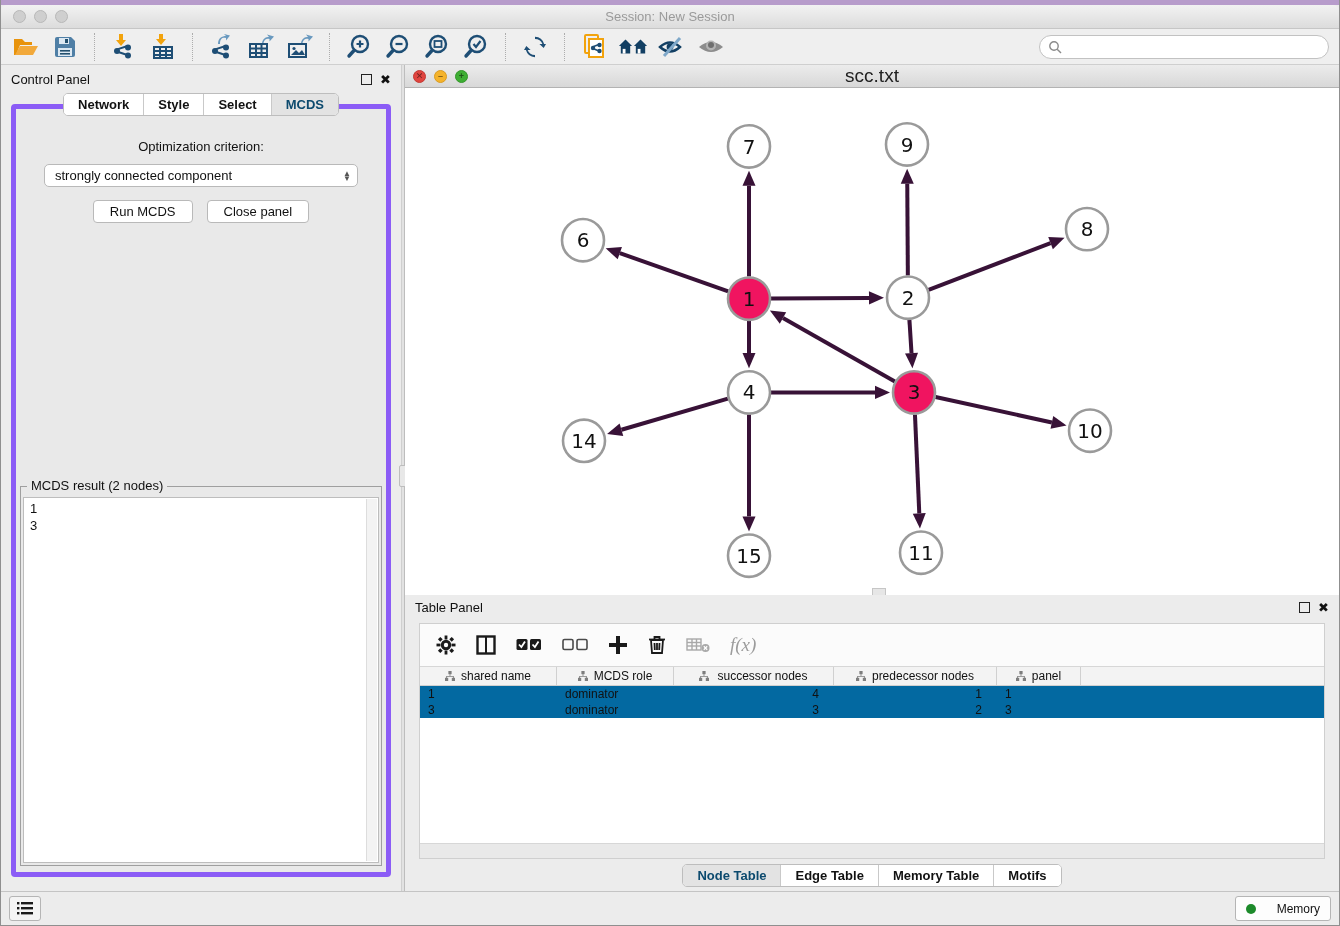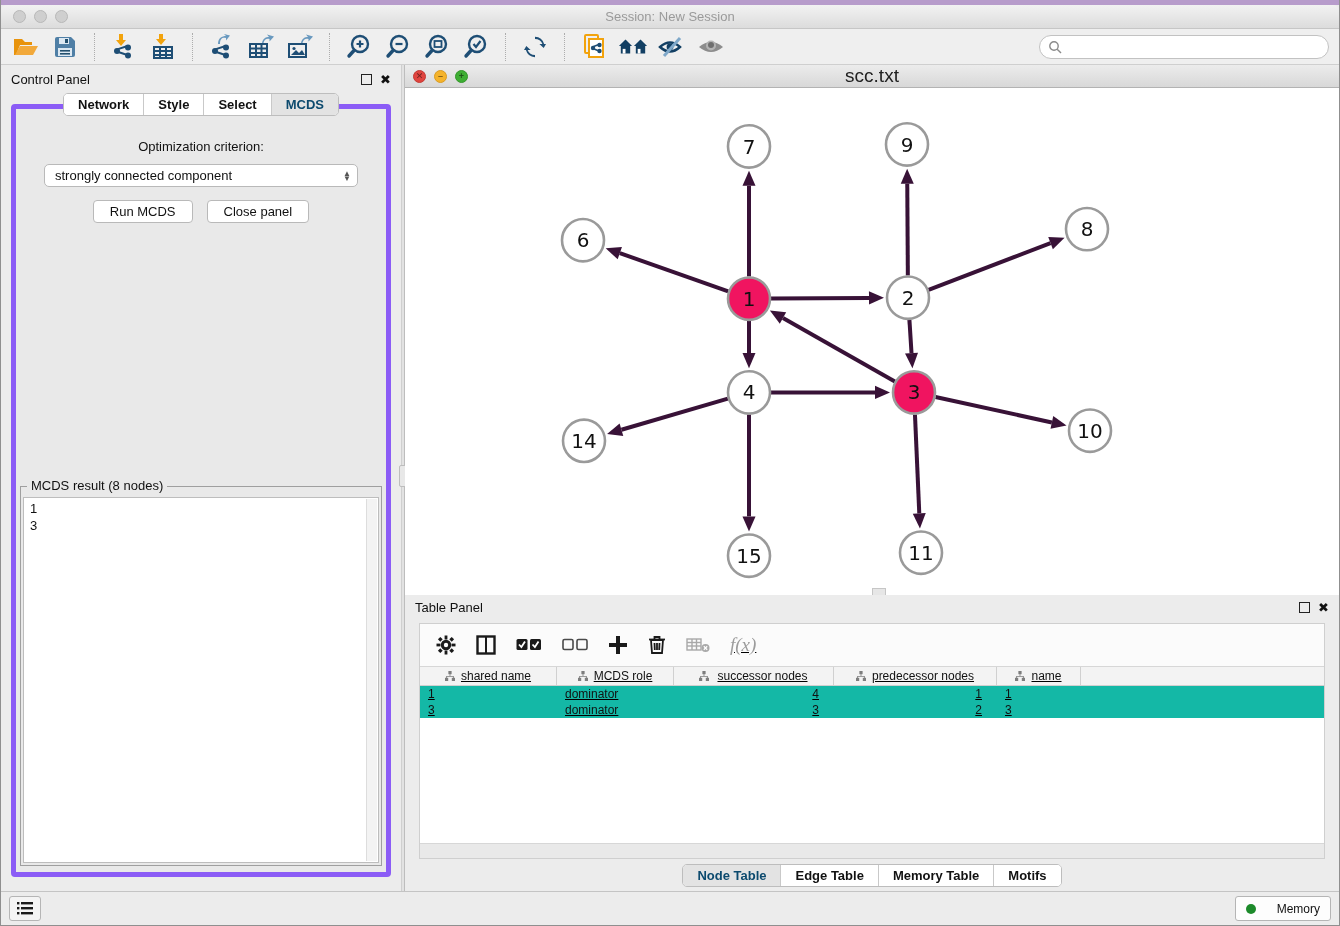--- a/index.html
+++ b/index.html
@@ -61,21 +61,21 @@
   .net-traffic span { width:13px; height:13px; border-radius:50%; font-size:9px; font-weight:bold; color:rgba(0,0,0,.5); display:flex; align-items:center; justify-content:center; line-height:1; }
   .tl-red { background:#e0443e; border:1px solid #c23a34; }
   .tl-yellow { background:#f5b32b; border:1px solid #d99c22; }
   .tl-green { background:#3eae33; border:1px solid #33962a; }
   .net-title { font-size:19px; color:#222; }
   .net-canvas { flex:1; background:#fff; position:relative; }
   .h-grip { position:absolute; left:50%; bottom:0; width:14px; height:7px; background:#e6e6e6; border:1px solid #c6c6c6; border-bottom:none; }
 
   
   .table-panel { flex:1; background:#ececec; display:flex; flex-direction:column; min-height:0; }
-  .tp-inner { margin:2px 14px 0 14px; background:#14b8a6; border:1px solid #cfcfcf; flex:1; display:flex; flex-direction:column; min-height:0;text-decoration:underline; }
+  .tp-inner { margin:2px 14px 0 14px; background:#0369a1; border:1px solid #cfcfcf; flex:1; display:flex; flex-direction:column; min-height:0; }
   .tp-toolbar { height:42px; display:flex; align-items:center; gap:20px; padding:0 16px; background:#fbfbfb; }
   .tp-toolbar .tt-btn { display:flex; align-items:center; justify-content:center; }
   .fx { font-family:"Liberation Serif","DejaVu Serif",serif; font-style:italic; font-size:19px; color:#9c9c9c; }
   .tbl { border-top:1px solid #d7d7d7; }
   .tbl-head { display:flex; background:#f3f3f3; border-bottom:1px solid #d0d0d0; height:19px; }
   .tbl-head .hcell { display:flex; align-items:center; justify-content:center; gap:6px; font-size:12px; color:#111; border-right:1px solid #d0d0d0; }
   .tbl-row { display:flex; height:16px; }
   .tbl-row .cell { font-size:12px; color:#111; padding:0 15px 0 8px; line-height:16px; overflow:hidden; }
   .cell.num { text-align:right; }
   .tbl-body-rest { flex:1; background:#fff; }
@@ -290,21 +290,21 @@
           <span class="dd-arrows">
               <span>▲</span>
               <span>▼</span>
             </span>
         </div>
         <div class="cp-buttons">
           <button class="btn">Run MCDS</button>
           <button class="btn">Close panel</button>
         </div>
         <div class="result-fieldset">
-          <div class="result-legend">MCDS result (8 nodes)</div>
+          <div class="result-legend">MCDS result (2 nodes)</div>
           <div class="result-area" id="result-area">1
 3
             <div class="result-scroll"></div>
           </div>
         </div>
       </div>
     </div>
 
     <div class="v-split">
         <div class="v-grip"></div>
@@ -516,21 +516,21 @@
                   <span class="hier-icon">
                     <svg width="10" height="10" viewBox="0 0 10 10">
                       <g fill="#7d7d7d">
                         <rect x="3.4" y="0" width="3.2" height="3.2"></rect>
                         <rect x="0" y="6.8" width="3.2" height="3.2"></rect>
                         <rect x="6.8" y="6.8" width="3.2" height="3.2"></rect>
                         <path d="M4.6 3 h0.8 v2 h-0.8 z M1.2 5 h7.6 v0.8 h-7.6 z M1.2 5 h0.8 v2 h-0.8 z M8 5 h0.8 v2 h-0.8 z"></path>
                       </g>
                     </svg>
                   </span>
-                  <span>name</span>
+                  <span>panel</span>
                 </div>
               </div>
             <div id="tbl-rows">
                 <div class="tbl-row">
                   <div class="cell" style="width: 137px;">1</div>
                   <div class="cell" style="width: 117px;">dominator</div>
                   <div class="cell num" style="width: 160px;">4</div>
                   <div class="cell num" style="width: 163px;">1</div>
                   <div class="cell" style="width: 84px;">1</div>
                 </div>

